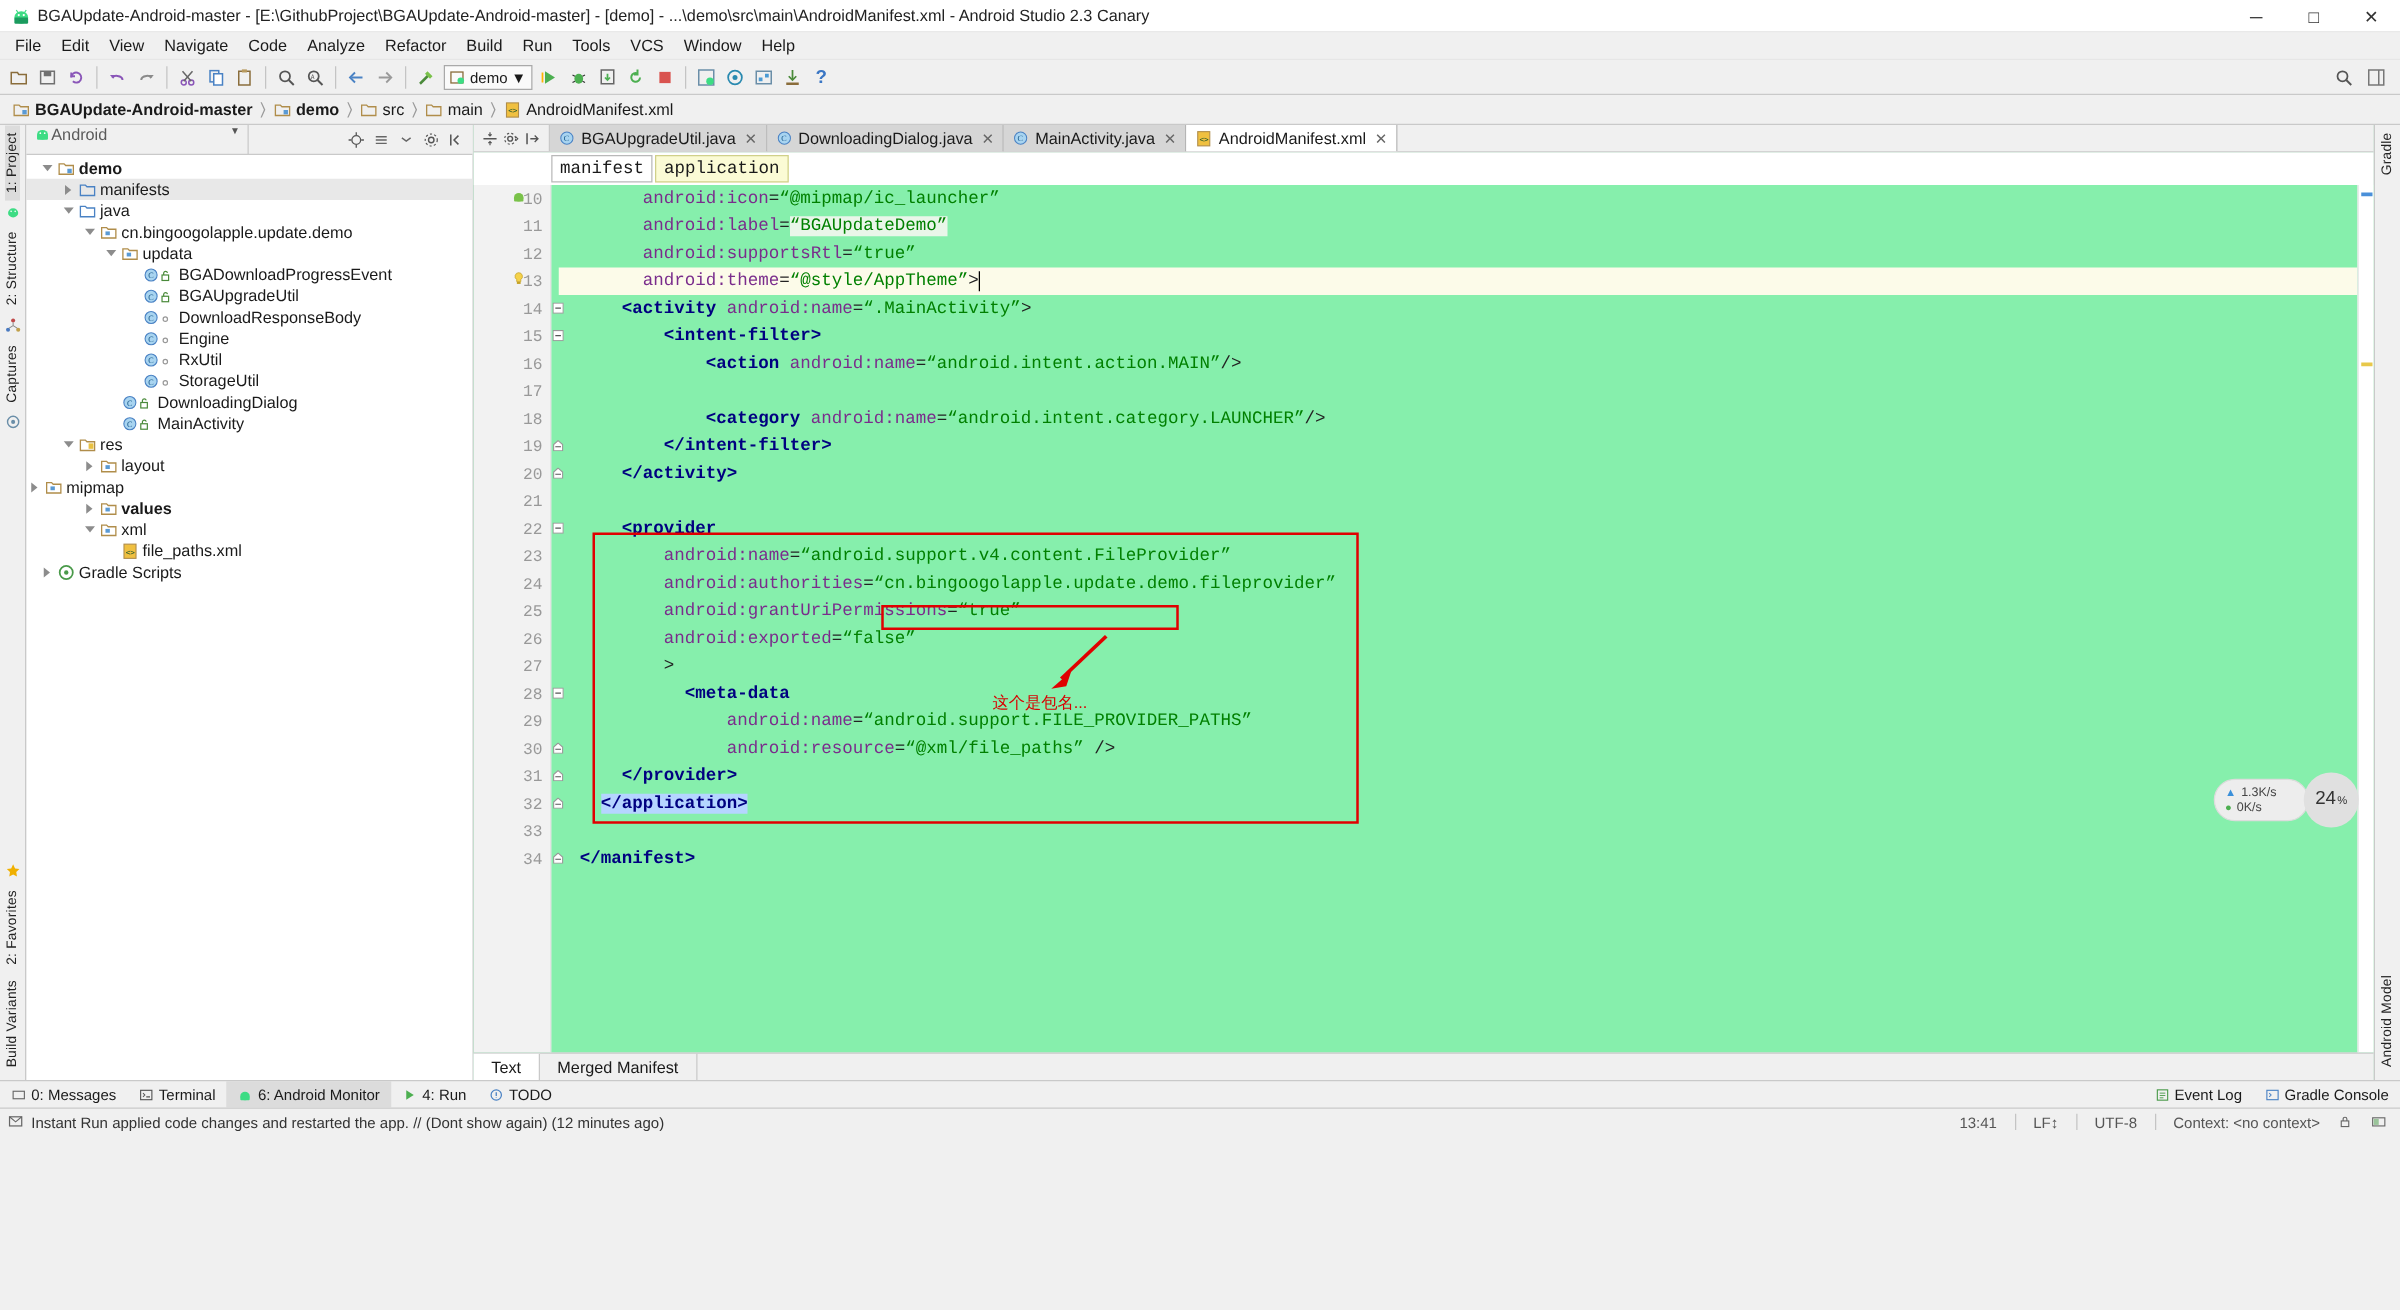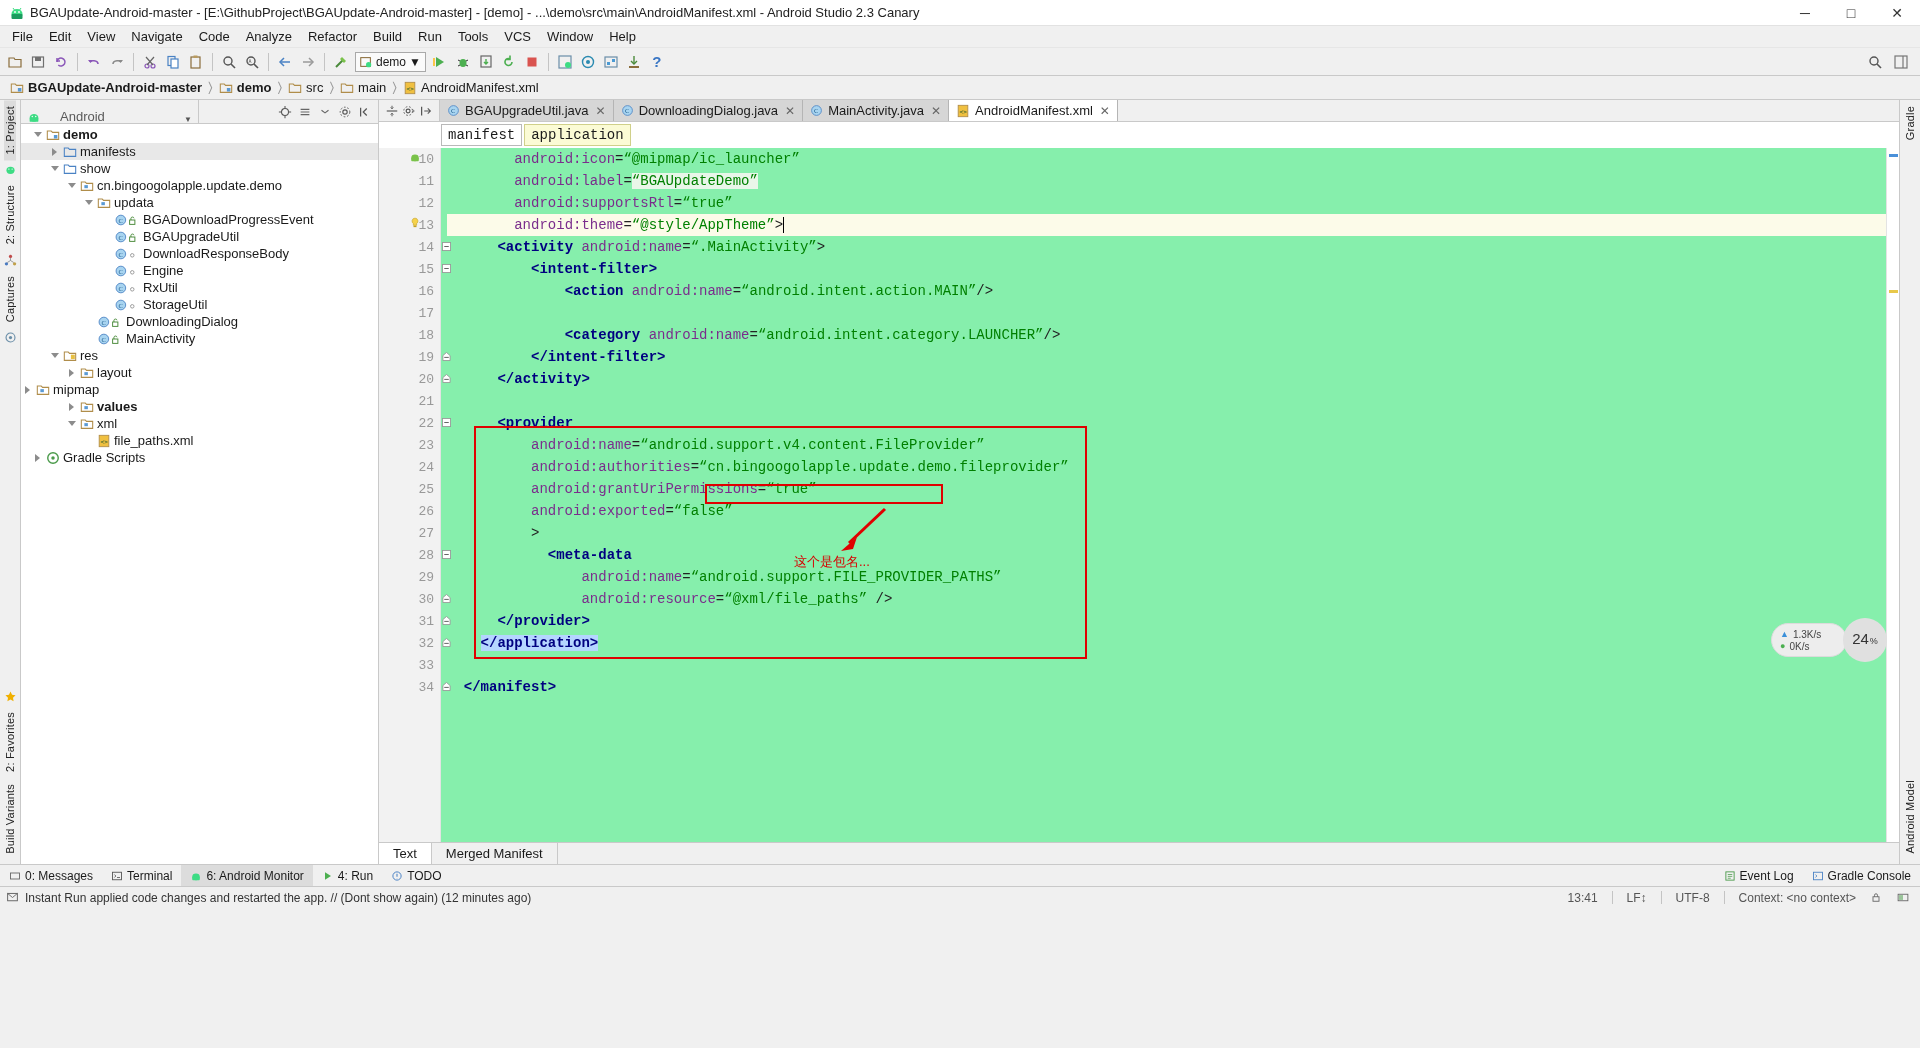--- a/index.html
+++ b/index.html
@@ -78,21 +78,21 @@
 
   
   .project-panel {
     width: 358px; background: #ffffff; display: flex; flex-direction: column; flex: none;
     border-right: 1px solid #c9c9c9;
   }
   .pp-header {
     height: 24px; background: #f0f0f0; display: flex; align-items: center;
     border-bottom: 1px solid #c9c9c9; flex: none;
   }
-  .pp-combo { display: flex; align-items: flex-end; gap: 19px; padding: 0 6px; width: 178px; height: 24px; border-right: 1px solid #c9c9c9; }
+  .pp-combo { display: flex; align-items: flex-start; gap: 0; padding: 0 6px; width: 178px; height: 24px; border-right: 1px solid #c9c9c9; }
   .pp-combo .lbl { color: #5a5a5a; font-size: 13px; }
   .pp-combo .caret { margin-left: auto; color: #555; font-size: 8px; }
   .pp-actions { display: flex; align-items: center; gap: 6px; margin-left: auto; padding-right: 6px; }
 
   .tree { flex: 1; overflow: hidden; padding-top: 2px; font-size: 13px; }
   .trow { height: 17px; display: flex; align-items: center; white-space: nowrap; }
   .trow.sel { background: #e8e8e8; }
   .tw { width: 13px; display: inline-flex; align-items: center; justify-content: center; flex: none; }
   .arrow { width: 0; height: 0; }
   .arrow.closed { border-left: 5px solid #8c8c8c; border-top: 4px solid transparent; border-bottom: 4px solid transparent; }
@@ -560,21 +560,21 @@
           </div>
           <div class="trow" style="padding-left: 27px;">
             <span class="tw">
               <span class="arrow open"></span>
             </span>
             <span style="display: inline-flex; align-items: center; margin-left: 2px;">
               <svg width="14" height="14" viewBox="0 0 16 16">
                 <path d="M1.5 3.5h4.5L7.5 5h7v8h-13z" fill="none" stroke="#4a82c4" stroke-width="1.2"></path>
               </svg>
             </span>
-            <span class="tlbl">show</span>
+            <span class="tlbl">java</span>
           </div>
           <div class="trow" style="padding-left: 44px;">
             <span class="tw">
               <span class="arrow open"></span>
             </span>
             <span style="display: inline-flex; align-items: center; margin-left: 2px;">
               <svg width="14" height="14" viewBox="0 0 16 16">
                 <path d="M1.5 3.5h4.5L7.5 5h7v8h-13z" fill="none" stroke="#b08d4a" stroke-width="1.2"></path>
                 <rect x="5" y="7" width="4" height="3.5" fill="#5a9ad4"></rect>
               </svg>

